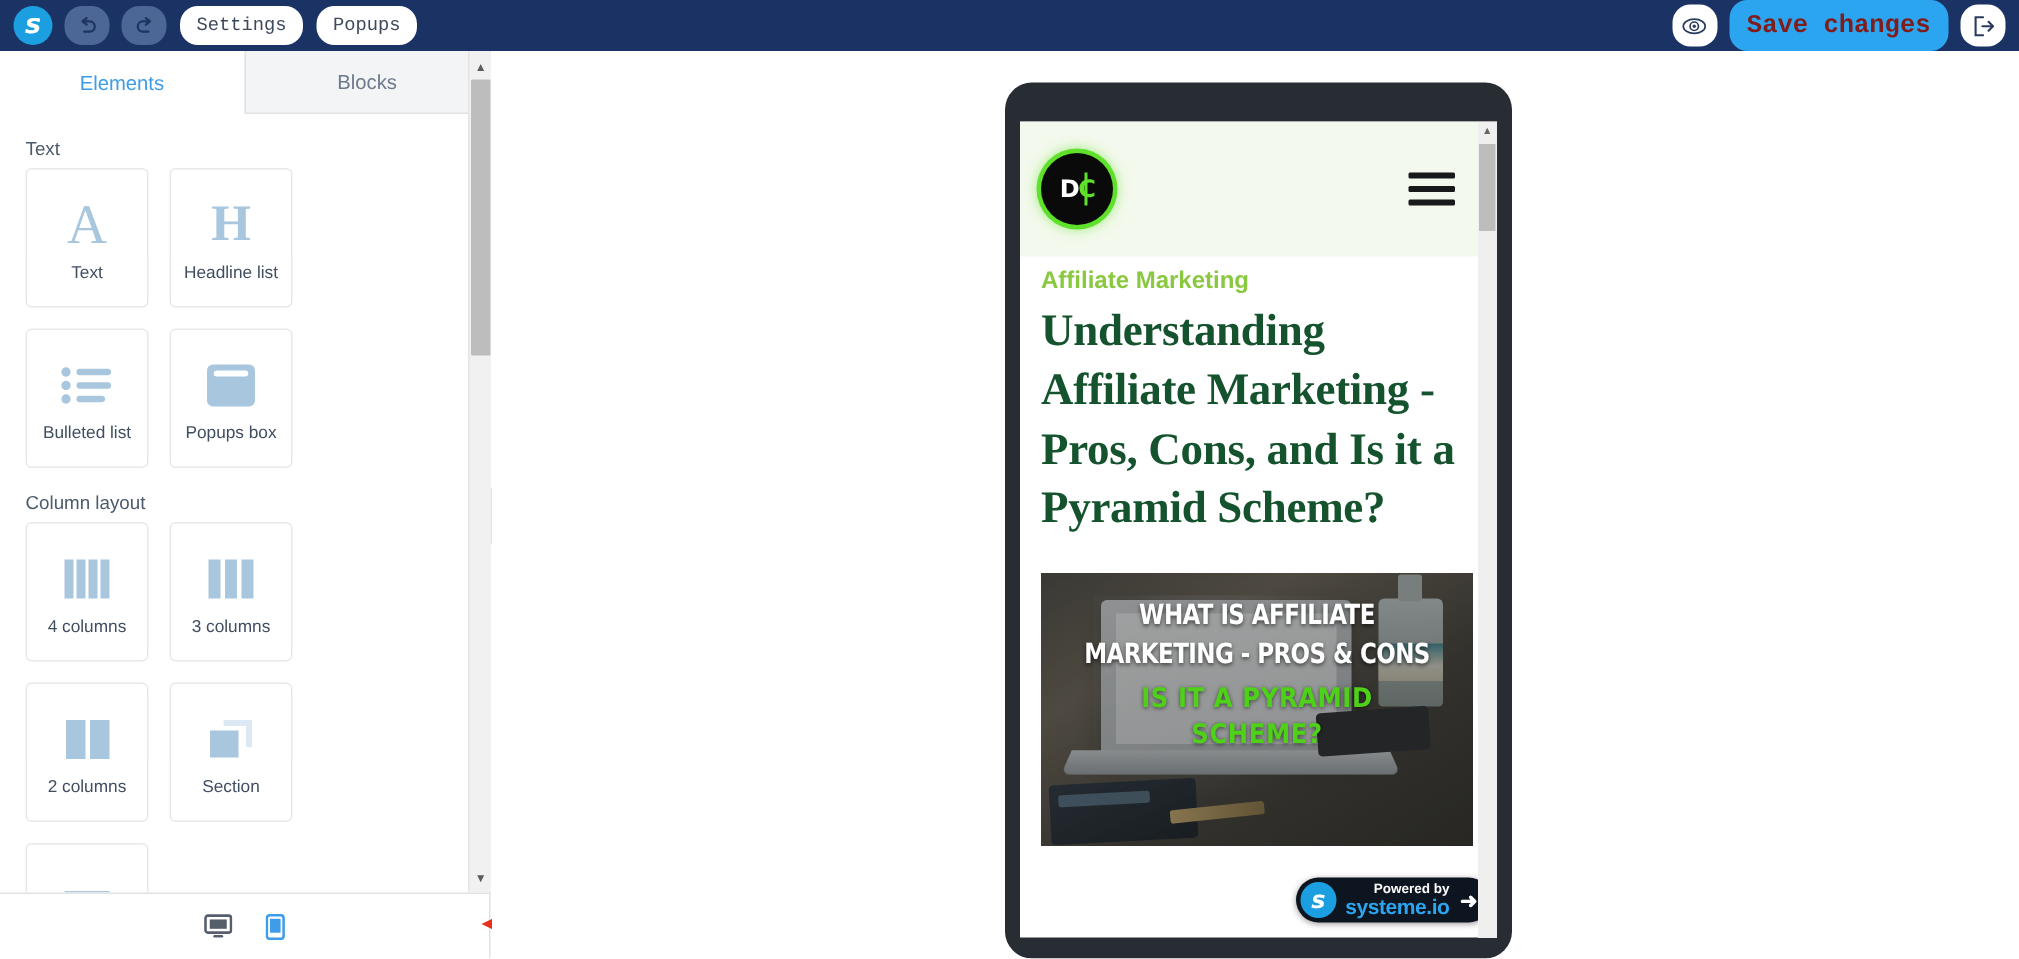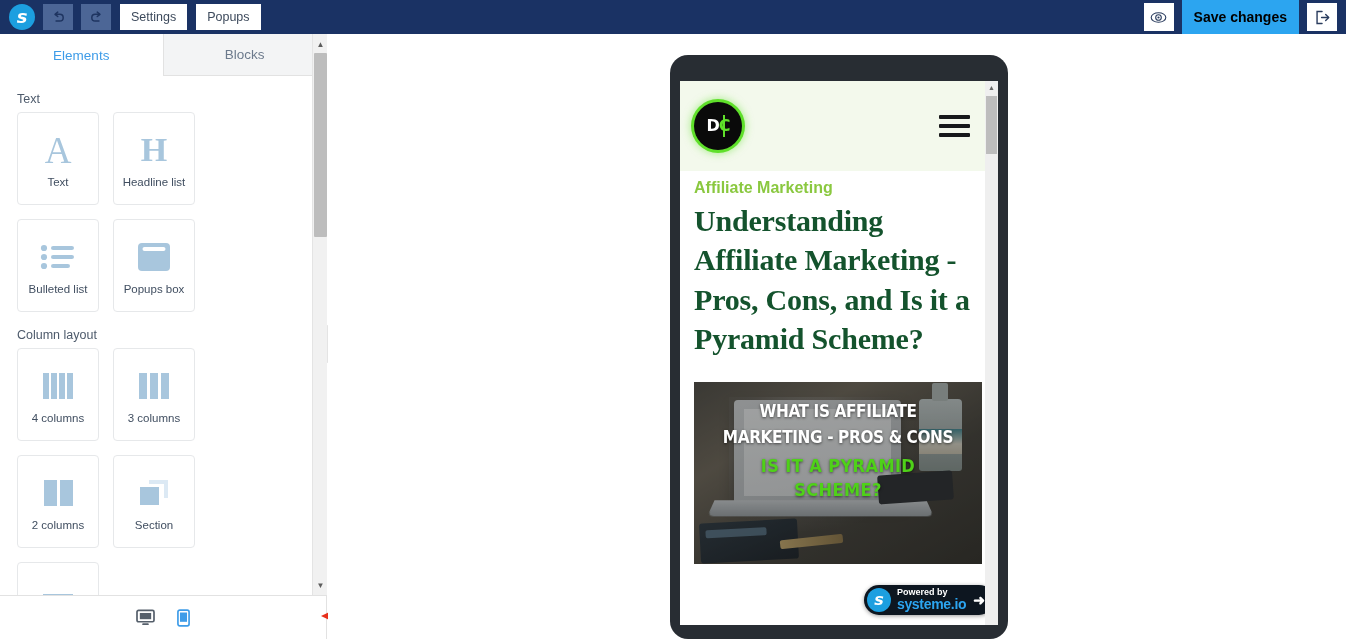--- a/index.html
+++ b/index.html
@@ -19,31 +19,31 @@
     display: flex; align-items: center;
   }
   .logo-badge {
     width: 26px; height: 26px; margin-left: 9px; border-radius: 50%;
     background: #1c9fe0; color: #fff;
     display: flex; align-items: center; justify-content: center;
     font-size: 18px; font-weight: bold; font-style: italic;
     font-family: "DejaVu Sans", sans-serif; line-height: 1;
   }
   .hdr-btn {
-    height: 26px; border-radius: 0; border: none;
+    height: 26px; border-radius: 12px; border: none;
     display: flex; align-items: center; justify-content: center;
-    font-size: 12.5px; font-family: Liberation Sans, sans-serif;
+    font-size: 12.5px; font-family: Liberation Mono, monospace;
     cursor: pointer; padding: 0 11px; text-align: center;
   }
   .hdr-btn.icon-btn { width: 30px; padding: 0; margin-left: 8px; background: #4c6696; color: #1a3264; font-size: 14px; }
   .hdr-btn.light { background: #ffffff; color: #3d4a5c; margin-left: 9px; }
   .spacer { flex: 1; }
   .hdr-right { display: flex; align-items: center; padding-right: 9px; gap: 8px; }
   .hdr-btn.sq { width: 30px; height: 28px; padding: 0; background: #fff; color: #2a3c5e; font-size: 14px; }
-  .hdr-btn.primary { background: #2ca5f0; color: #000000; height: 28px; font-size: 14px; font-weight: bold; padding: 17px 12px; }
+  .hdr-btn.primary { background: #2ca5f0; color: #7f1d1d; height: 28px; font-size: 17px; font-weight: bold; padding: 17px 12px; }
 
   
   .leftpanel {
     position: absolute; left: 0; top: 34px; width: 327px; height: 561px;
     background: #fff; border-right: 1px solid #e2e2e2;
   }
   .tabs { display: flex; height: 42px; position: relative; }
   .tab {
     flex: 1; display: flex; align-items: center; justify-content: center;
     font-size: 13.5px; cursor: pointer; position: relative;
@@ -210,21 +210,21 @@
     height: 30px; border-radius: 16px; background: #0d1620;
     display: flex; align-items: center; padding: 0 9px 0 3px; gap: 6px;
     box-shadow: 0 1px 4px rgba(0,0,0,.4);
   }
   .syst-badge .s-circle {
     width: 24px; height: 24px; border-radius: 50%; background: #1c9fe0;
     color: #fff; display: flex; align-items: center; justify-content: center;
     font-family: "DejaVu Sans", sans-serif; font-weight: bold; font-style: italic;
     font-size: 16px; line-height: 1;
   }
-  .syst-badge .txt { line-height: 1.02; }
+  .syst-badge .txt { line-height: 1.02; text-align: right; }
   .syst-badge .pb { color: #fff; font-size: 9px; font-weight: bold; }
   .syst-badge .si { color: #2ca5f0; font-size: 14px; font-weight: bold; letter-spacing: -.3px; }
   .syst-badge .arw { color: #fff; font-size: 14px; font-weight: bold; margin-left: 1px; }
 
   
   .mscroll {
     position: absolute; right: 0; top: 0; width: 13px; height: 544px; background: #efefef;
   }
   .mscroll .marrow { width: 13px; height: 13px; display: flex; align-items: center; justify-content: center; font-size: 7px; color: #666; }
   .mscroll .mthumb { position: absolute; top: 15px; left: 1px; width: 11px; height: 58px; background: #bdbdbd; }

